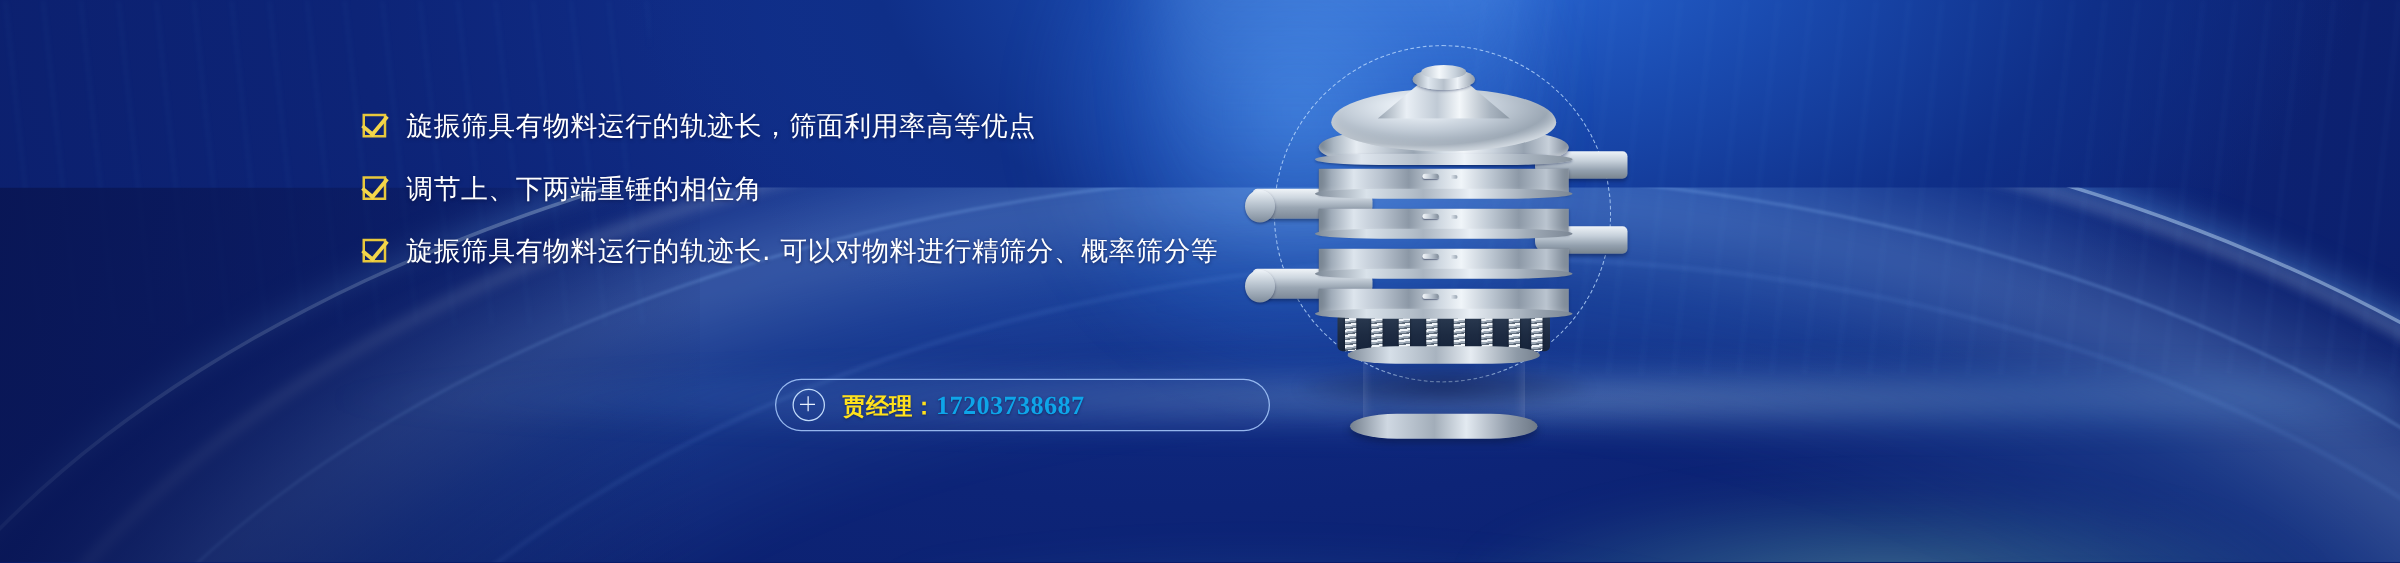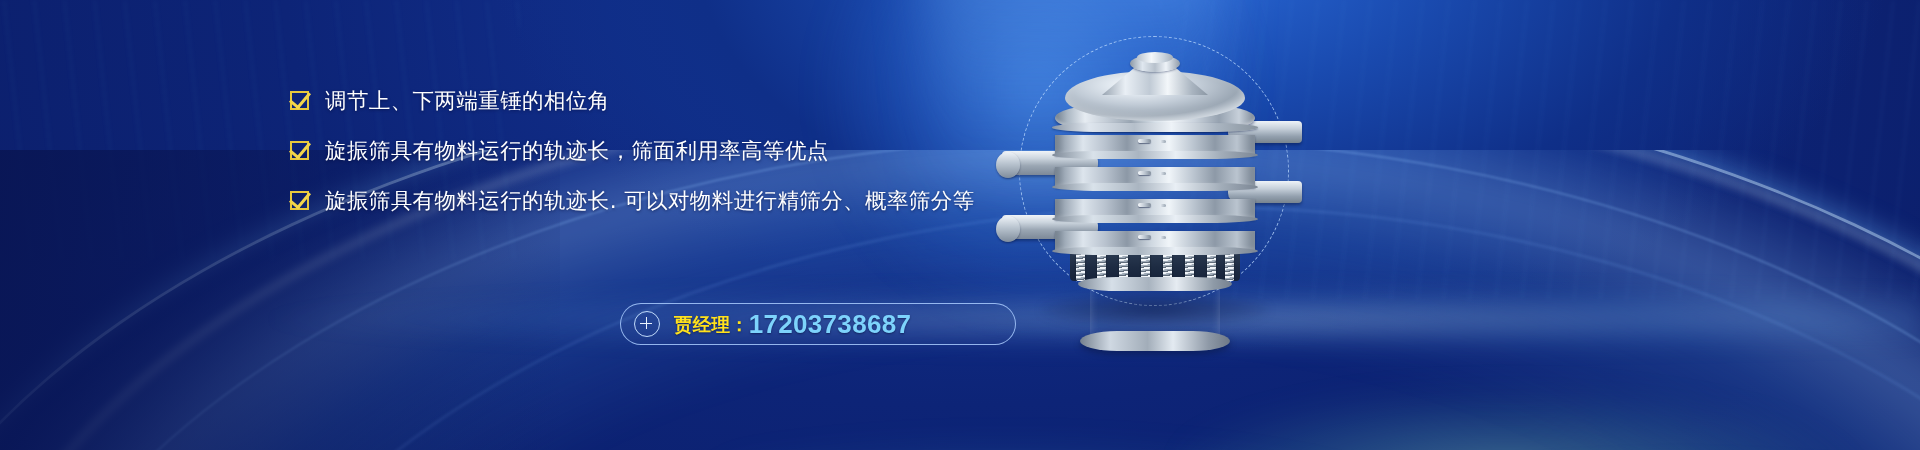--- a/index.html
+++ b/index.html
@@ -184,22 +184,22 @@
   }
   .plus-icon::before{left:5px;top:10.5px;width:12px;height:1.7px;}
   .plus-icon::after{left:10.5px;top:5px;width:1.7px;height:12px;}
   .pill-label{
     font-size:18.5px;color:#ffe11c;font-weight:bold;
     font-family:"DejaVu Sans","Liberation Sans",sans-serif;
     letter-spacing:.2px;
     text-shadow:0 1px 2px rgba(0,10,50,.5);
   }
   .pill-number{
-    font-size:26px;color:#7dd3fc;font-weight:bold;
-    font-family:Liberation Sans, sans-serif;
+    font-size:21px;color:#0ea5e9;font-weight:bold;
+    font-family:Liberation Serif, serif;
     letter-spacing:.3px;
     text-shadow:0 1px 2px rgba(0,10,50,.5);
   }
 
   
   .machine{
     position:absolute;left:1010px;top:55px;width:290px;height:265px;
   }
   .m-shadow{
     position:absolute;left:30px;top:238px;width:230px;height:34px;
@@ -397,26 +397,26 @@
     <div class="bolt" style="left:128px;top:148px;"></div>
     <div class="bolt-small" style="left:150px;top:149px;"></div>
     <div class="bolt" style="left:128px;top:180px;"></div>
     <div class="bolt-small" style="left:150px;top:181px;"></div>
   </div>
 
   <div class="content">
 
     <div class="bullet-row">
       <span class="check"></span>
-      <span class="bullet-text">调节上、下两端重锤的相位角</span>
+      <span class="bullet-text">旋振筛具有物料运行的轨迹长，筛面利用率高等优点</span>
     </div>
 
     <div class="bullet-row">
       <span class="check"></span>
-      <span class="bullet-text">旋振筛具有物料运行的轨迹长，筛面利用率高等优点</span>
+      <span class="bullet-text">调节上、下两端重锤的相位角</span>
     </div>
 
     <div class="bullet-row">
       <span class="check"></span>
       <span class="bullet-text">旋振筛具有物料运行的轨迹长. 可以对物料进行精筛分、概率筛分等</span>
     </div>
 
     <div class="phone-pill">
       <span class="plus-icon"></span>
       <span class="pill-label">贾经理：</span>

